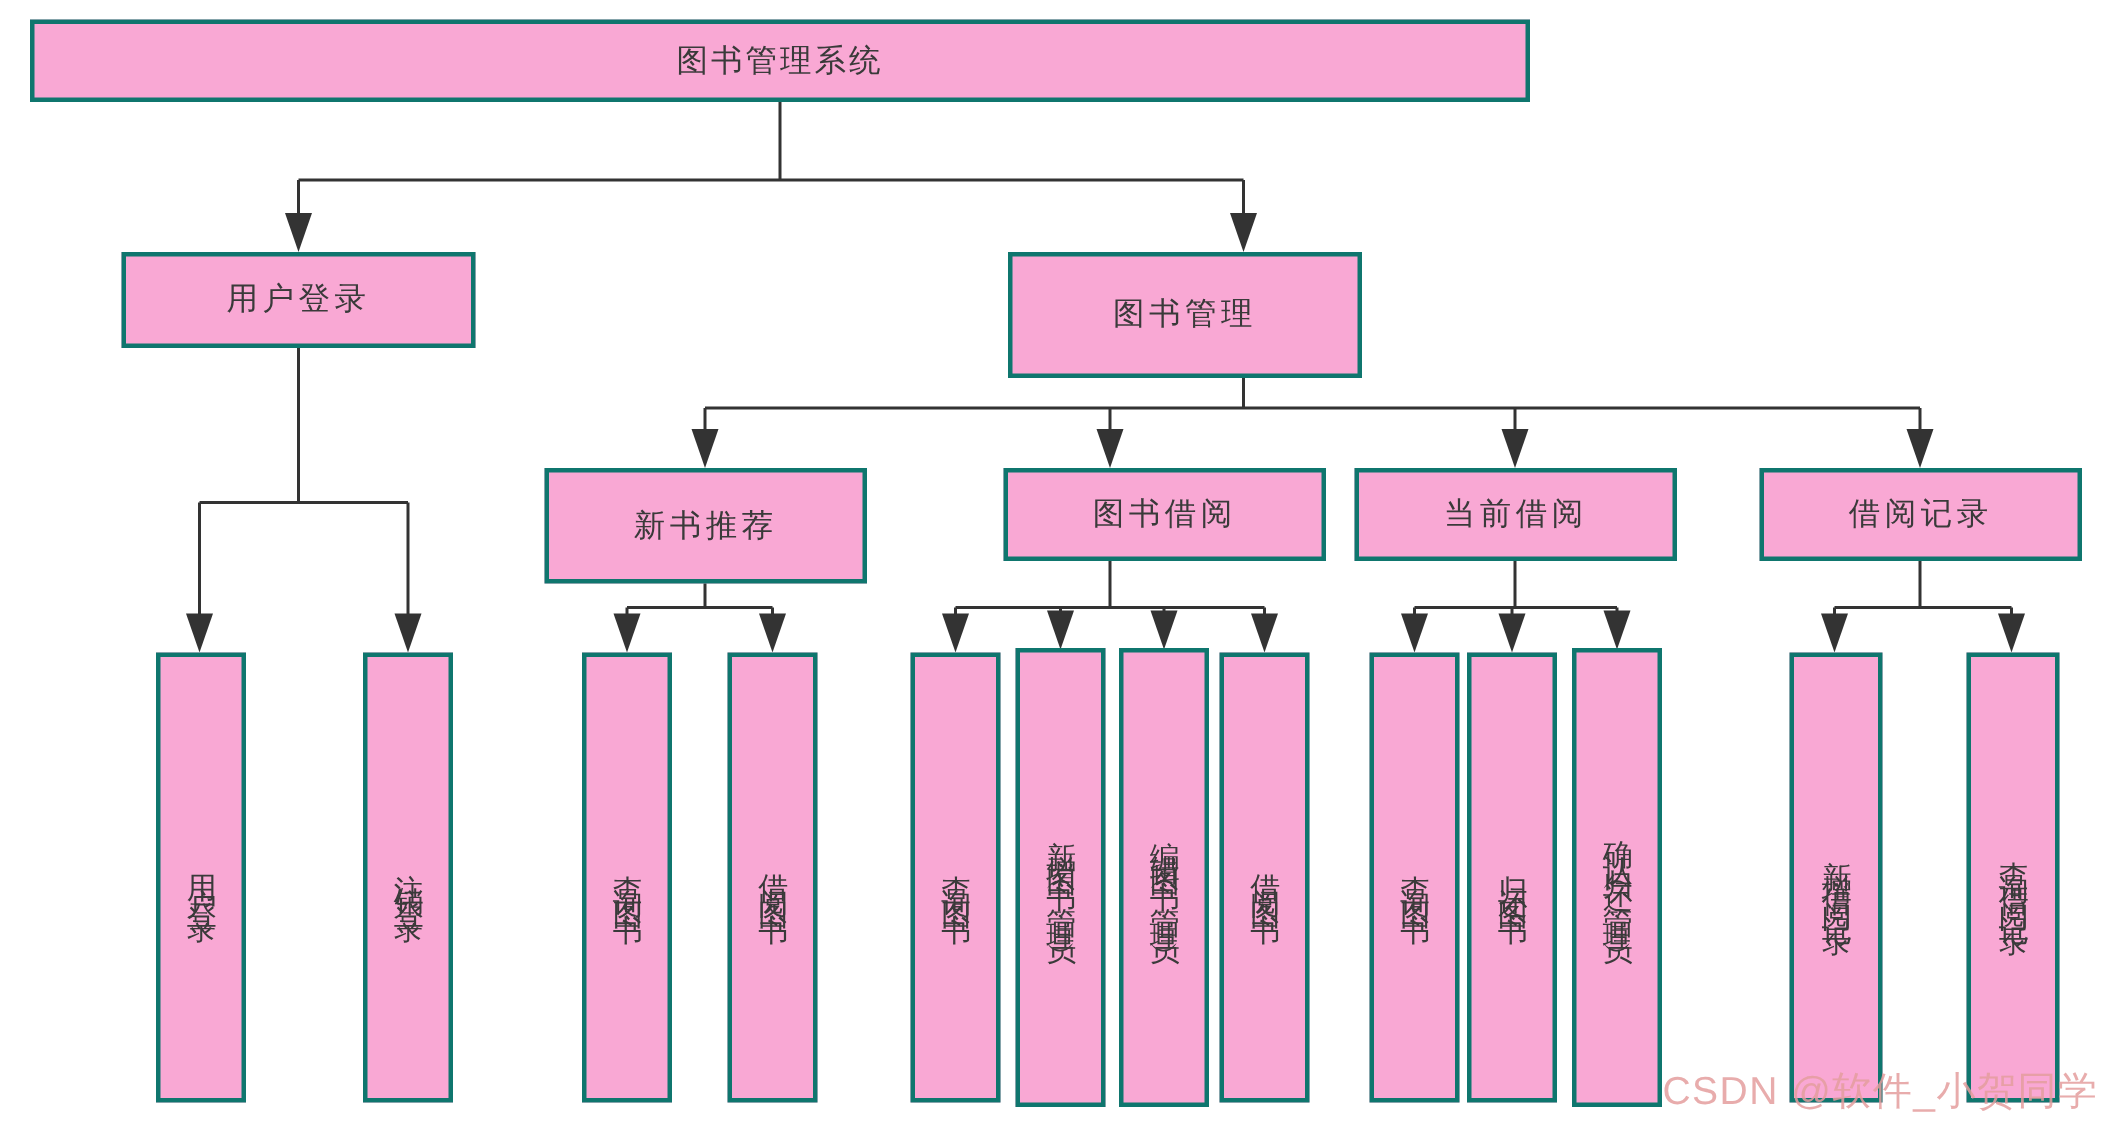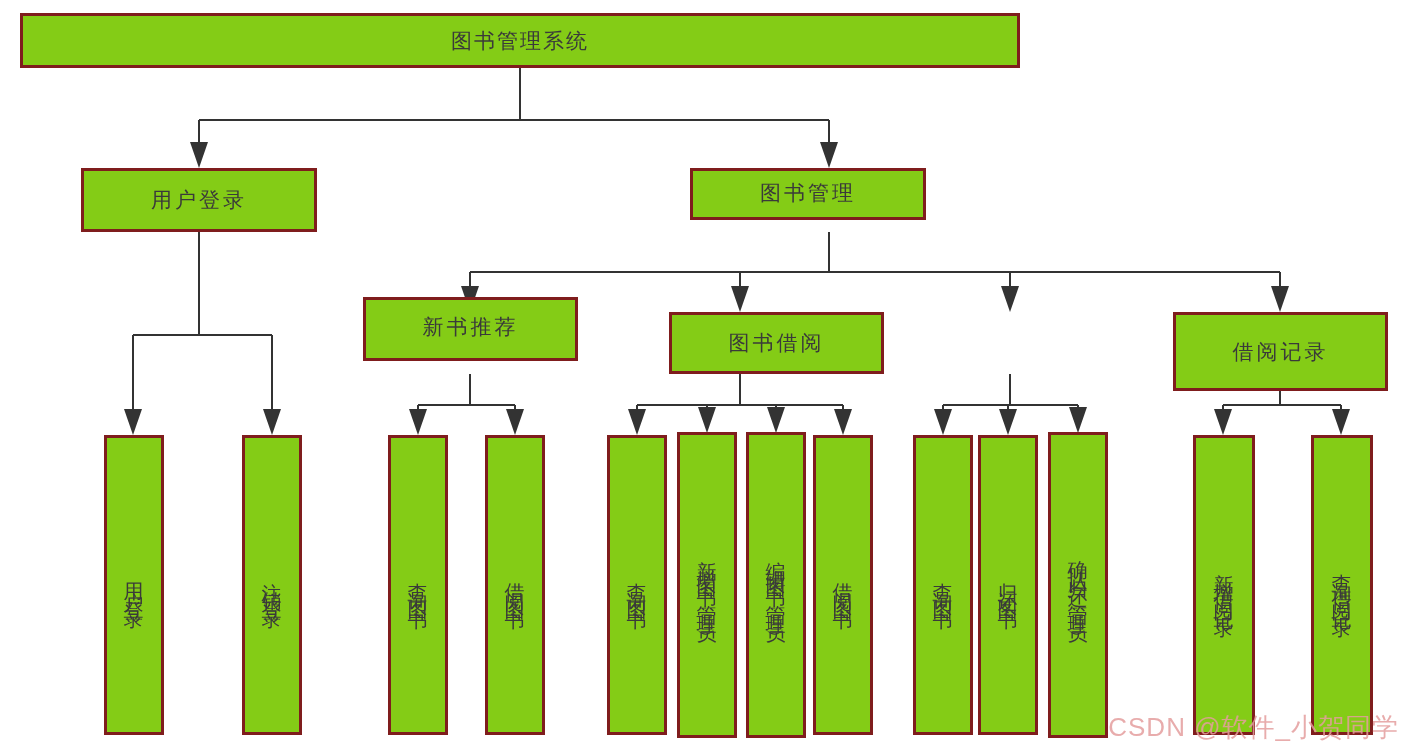--- a/index.html
+++ b/index.html
@@ -9,22 +9,22 @@
     background:#ffffff;
     font-family:"Liberation Sans","DejaVu Sans",sans-serif;
     overflow:hidden;
   }
   .wires{position:absolute;left:0;top:0;z-index:1;}
   .wires line{stroke:#333333;stroke-width:2;}
   .wires path{fill:#333333;stroke:none;}
   .node{
     position:absolute;
     box-sizing:border-box;
-    border:3px solid #7f1d1d;
-    background:#84cc16;
+    border:3px solid #0f766e;
+    background:#f9a8d4;
     color:#3a3a3a;
     display:flex;align-items:center;justify-content:center;
     text-align:right;
     z-index:2;
     font-size:21px;
     letter-spacing:3px;
     line-height:1.2;
   }
   .node.root{font-size:21px;letter-spacing:2px;}
   .node.v{
@@ -107,25 +107,26 @@
     <line x1="1223" y1="405" x2="1341" y2="405"></line>
     <line x1="1223" y1="405" x2="1223" y2="428"></line>
     <path d="M1223,435 l-9,-26 h18 z"></path>
     <line x1="1341" y1="405" x2="1341" y2="428"></line>
     <path d="M1341,435 l-9,-26 h18 z"></path>
   </svg>
 
   <div class="node root" style="left:20px;top:13px;width:1000px;height:55px;">图书管理系统</div>
 
   <div class="node" style="left:81px;top:168px;width:236px;height:64px;">用户登录</div>
-  <div class="node" style="left:690px;top:168px;width:236px;height:52px;font-family:Liberation Serif, serif;">图书管理</div>
+  <div class="node" style="left:672px;top:168px;width:236px;height:84px;">图书管理</div>
 
-  <div class="node" style="left:363px;top:297px;width:215px;height:64px;font-family:Liberation Mono, monospace;">新书推荐</div>
+  <div class="node" style="left:363px;top:312px;width:215px;height:77px;">新书推荐</div>
   <div class="node" style="left:633px;top:312px;width:215px;height:62px;margin-left:36px;">图书借阅</div>
-  <div class="node" style="left:1173px;top:312px;width:215px;height:79px;">借阅记录</div>
+  <div class="node" style="left:903px;top:312px;width:215px;height:62px;">当前借阅</div>
+  <div class="node" style="left:1173px;top:312px;width:215px;height:62px;">借阅记录</div>
 
   <div class="node v" style="left:104px;top:435px;width:60px;height:300px;">用户登录</div>
   <div class="node v" style="left:242px;top:435px;width:60px;height:300px;">注销登录</div>
 
   <div class="node v" style="left:388px;top:435px;width:60px;height:300px;">查询图书</div>
   <div class="node v" style="left:485px;top:435px;width:60px;height:300px;">借阅图书</div>
 
   <div class="node v" style="left:607px;top:435px;width:60px;height:300px;">查询图书</div>
   <div class="node v" style="left:677px;top:432px;width:60px;height:306px;">新增图书（管理员）</div>
   <div class="node v" style="left:746px;top:432px;width:60px;height:306px;">编辑图书（管理员）</div>

